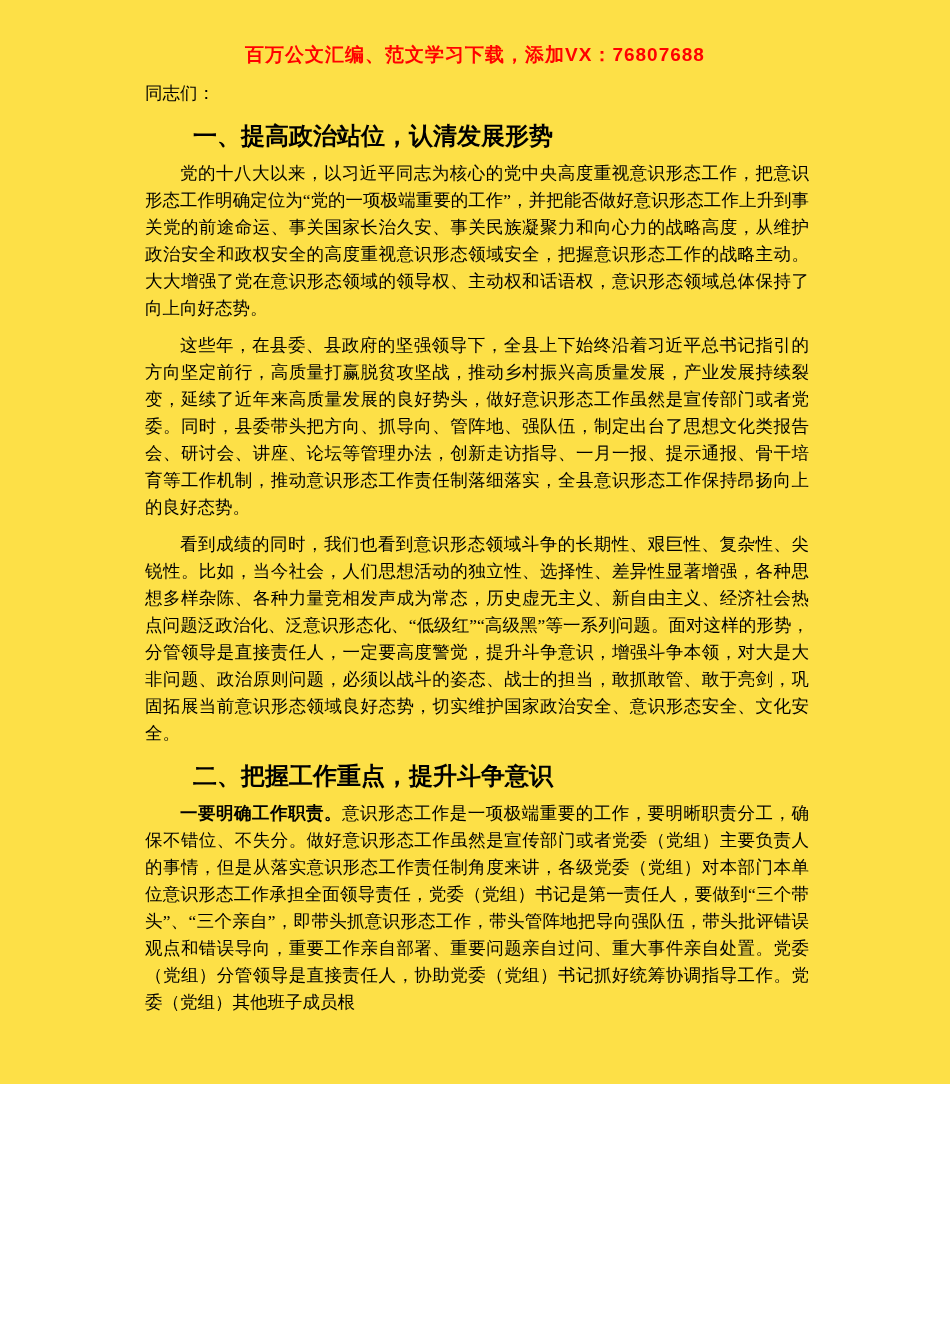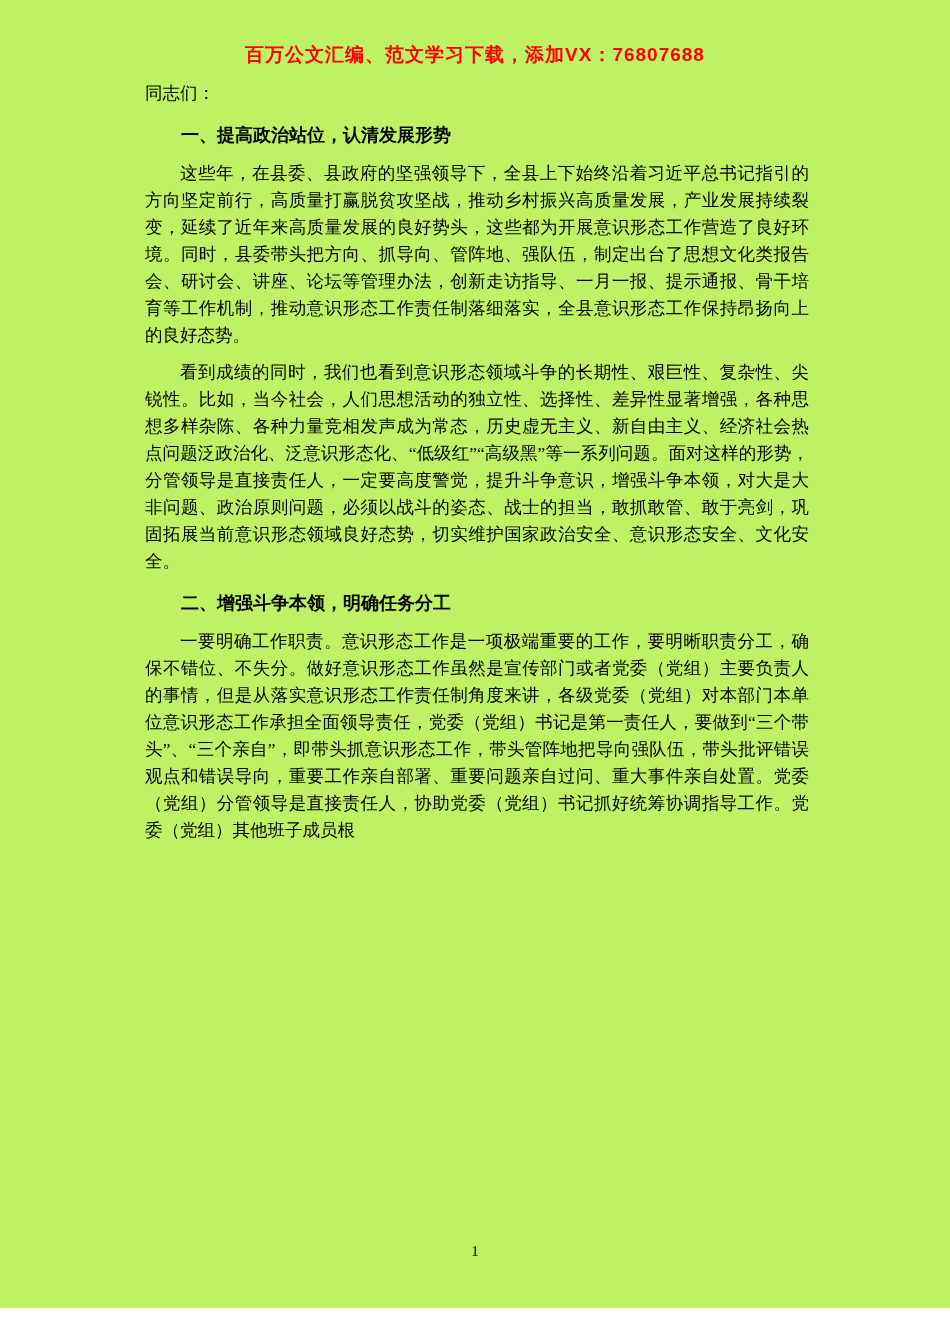--- a/index.html
+++ b/index.html
@@ -3,23 +3,23 @@
 <meta charset="utf-8">
 <style>
   html, body {
     margin: 0;
     padding: 0;
     background: #ffffff;
   }
   .page {
     position: relative;
     width: 950px;
-    height: 1308px;
+    height: 1084px;
     margin: 0 auto;
-    background: #bef264;
+    background: #fde047;
     font-family: "Liberation Serif", "DejaVu Serif", serif;
     color: #000000;
     overflow: hidden;
   }
   .promo {
     position: absolute;
     top: 42px;
     left: 0;
     width: 100%;
     text-align: center;
@@ -44,44 +44,45 @@
     text-indent: 0;
   }
   .doc-body p.para {
     text-indent: 2em;
   }
   .doc-body p.heading {
     text-indent: 2em;
     font-weight: bold;
     margin: 15px 0 11px 0;
     font-family: "Liberation Sans", "DejaVu Sans", sans-serif;
-    font-size: 18px;
+    font-size: 24px;
   }
   .lead-bold {
-    font-weight: normal;
+    font-weight: bold;
   }
   .page-num {
     position: absolute;
     top: 1243px;
     left: 0;
     width: 100%;
     text-align: center;
     font-size: 15px;
   }
 </style>
 </head>
 <body>
 
 <div class="page">
   <div class="promo" style="color: rgb(255, 0, 0);">百万公文汇编、范文学习下载，添加VX：76807688</div>
 
   <div class="doc-body">
 
   <p class="salutation">同志们：</p>
       <p class="heading">一、提高政治站位，认清发展形势</p>
-      <p class="para">这些年，在县委、县政府的坚强领导下，全县上下始终沿着习近平总书记指引的方向坚定前行，高质量打赢脱贫攻坚战，推动乡村振兴高质量发展，产业发展持续裂变，延续了近年来高质量发展的良好势头，这些都为开展意识形态工作营造了良好环境。同时，县委带头把方向、抓导向、管阵地、强队伍，制定出台了思想文化类报告会、研讨会、讲座、论坛等管理办法，创新走访指导、一月一报、提示通报、骨干培育等工作机制，推动意识形态工作责任制落细落实，全县意识形态工作保持昂扬向上的良好态势。</p>
+      <p class="para">党的十八大以来，以习近平同志为核心的党中央高度重视意识形态工作，把意识形态工作明确定位为“党的一项极端重要的工作”，并把能否做好意识形态工作上升到事关党的前途命运、事关国家长治久安、事关民族凝聚力和向心力的战略高度，从维护政治安全和政权安全的高度重视意识形态领域安全，把握意识形态工作的战略主动。大大增强了党在意识形态领域的领导权、主动权和话语权，意识形态领域总体保持了向上向好态势。</p>
+      <p class="para">这些年，在县委、县政府的坚强领导下，全县上下始终沿着习近平总书记指引的方向坚定前行，高质量打赢脱贫攻坚战，推动乡村振兴高质量发展，产业发展持续裂变，延续了近年来高质量发展的良好势头，做好意识形态工作虽然是宣传部门或者党委。同时，县委带头把方向、抓导向、管阵地、强队伍，制定出台了思想文化类报告会、研讨会、讲座、论坛等管理办法，创新走访指导、一月一报、提示通报、骨干培育等工作机制，推动意识形态工作责任制落细落实，全县意识形态工作保持昂扬向上的良好态势。</p>
       <p class="para">看到成绩的同时，我们也看到意识形态领域斗争的长期性、艰巨性、复杂性、尖锐性。比如，当今社会，人们思想活动的独立性、选择性、差异性显著增强，各种思想多样杂陈、各种力量竞相发声成为常态，历史虚无主义、新自由主义、经济社会热点问题泛政治化、泛意识形态化、“低级红”“高级黑”等一系列问题。面对这样的形势，分管领导是直接责任人，一定要高度警觉，提升斗争意识，增强斗争本领，对大是大非问题、政治原则问题，必须以战斗的姿态、战士的担当，敢抓敢管、敢于亮剑，巩固拓展当前意识形态领域良好态势，切实维护国家政治安全、意识形态安全、文化安全。</p>
-      <p class="heading">二、增强斗争本领，明确任务分工</p>
+      <p class="heading">二、把握工作重点，提升斗争意识</p>
       <p class="para"><span class="lead-bold">一要明确工作职责。</span>意识形态工作是一项极端重要的工作，要明晰职责分工，确保不错位、不失分。做好意识形态工作虽然是宣传部门或者党委（党组）主要负责人的事情，但是从落实意识形态工作责任制角度来讲，各级党委（党组）对本部门本单位意识形态工作承担全面领导责任，党委（党组）书记是第一责任人，要做到“三个带头”、“三个亲自”，即带头抓意识形态工作，带头管阵地把导向强队伍，带头批评错误观点和错误导向，重要工作亲自部署、重要问题亲自过问、重大事件亲自处置。党委（党组）分管领导是直接责任人，协助党委（党组）书记抓好统筹协调指导工作。党委（党组）其他班子成员根</p>
     </div>
 
   <div class="page-num">1</div>
 </div>
 
 </body></html>

